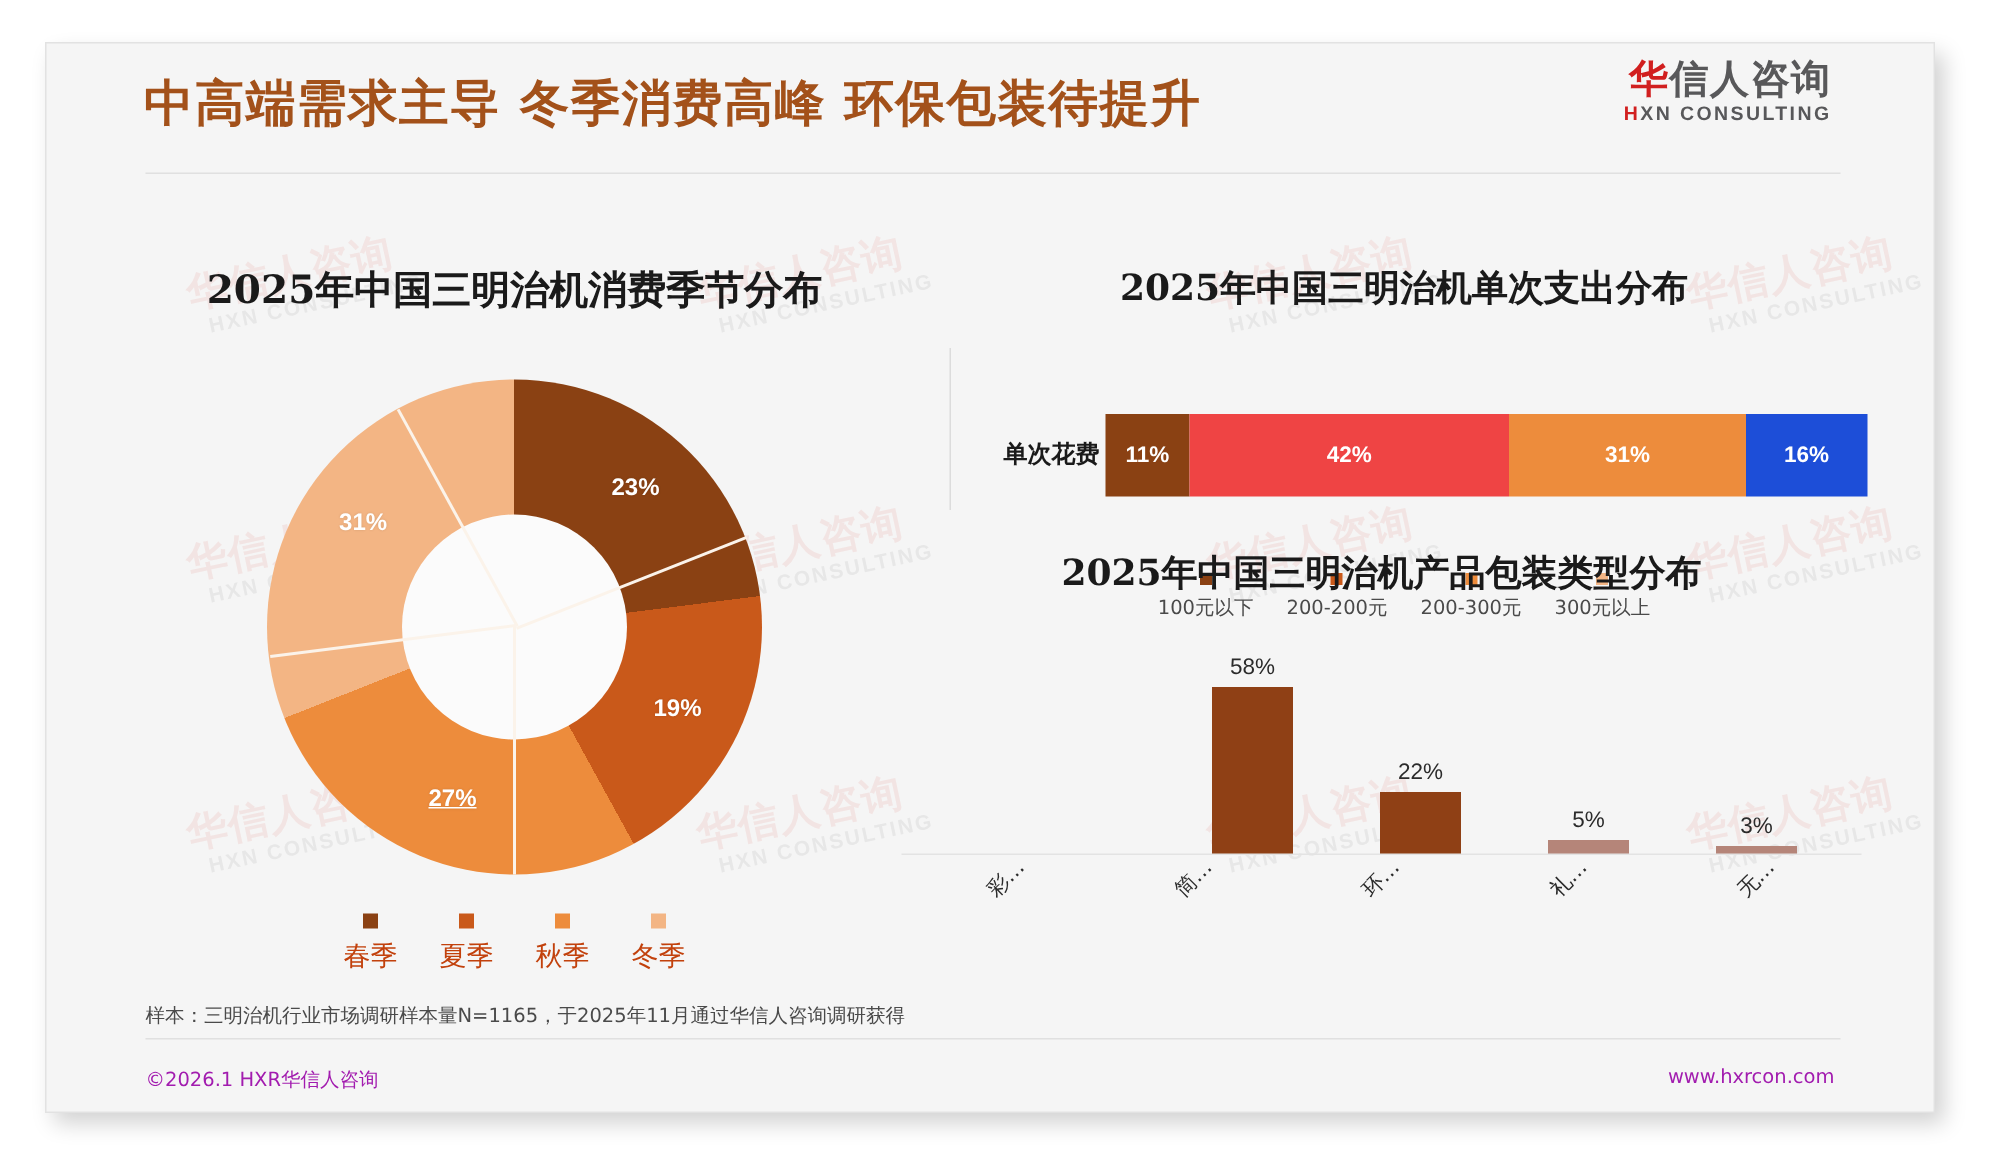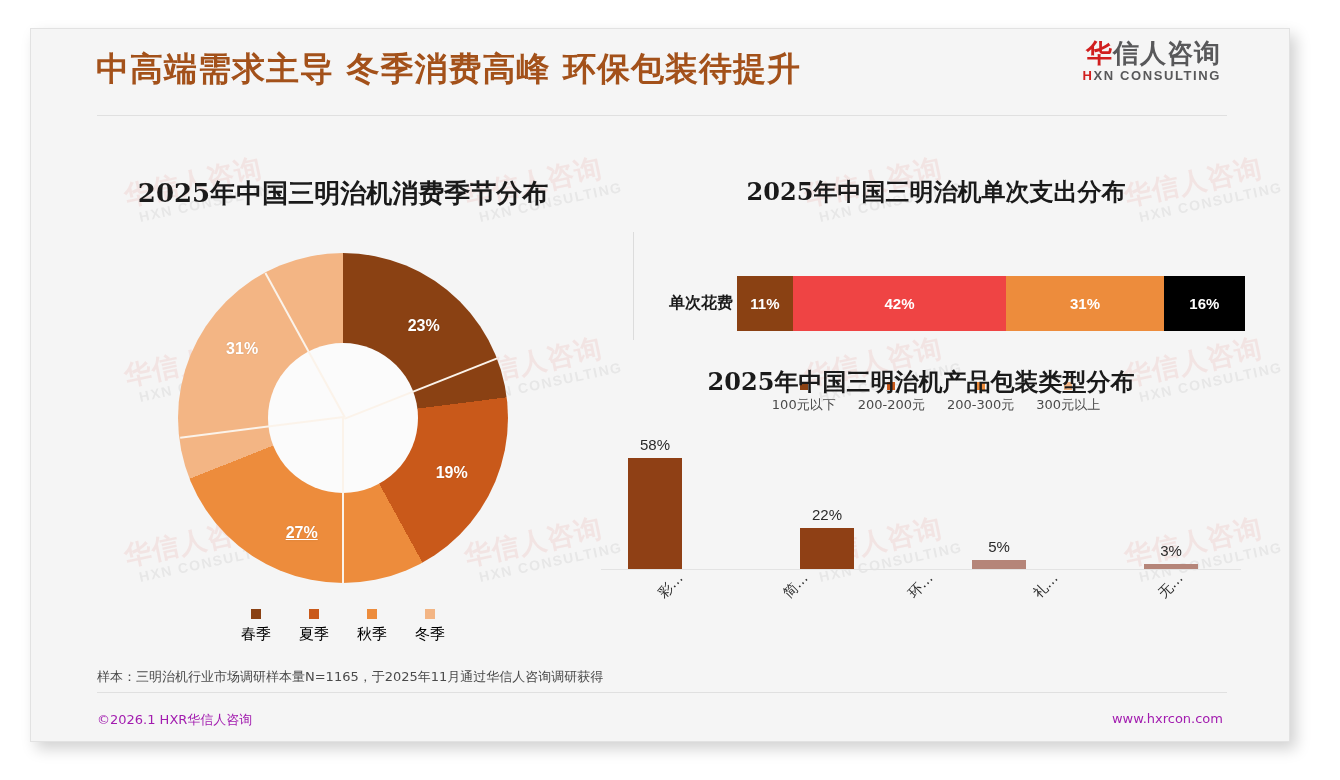--- a/index.html
+++ b/index.html
@@ -88,21 +88,21 @@
     transform:translate(-50%,-50%);
     text-shadow:0 0 2px rgba(0,0,0,.12);
   }
   .legend{
     display:flex;justify-content:center;gap:28px;margin-top:26px;
   }
   .legend-item{display:flex;align-items:center;gap:6px;flex-direction:column;}
   .legend-swatch{width:10px;height:10px;display:inline-block;}
   .legend-text{
     font-family:"DejaVu Sans","Liberation Sans",sans-serif;
-    font-size:15px;color:#000000;
+    font-size:18px;color:#c2410c;
   }
   
   .panel-tr{position:absolute;left:596px;top:55px;width:618px;}
   .panel-tr .chart-title{font-size:24px;}
   .stack-area{position:relative;margin-top:46px;height:110px;}
   .stack-axis{
     position:absolute;left:6px;top:-22px;width:1px;height:108px;background:#dcdcdc;
   }
   .stack-row{position:absolute;left:0;top:22px;display:flex;align-items:center;width:100%;}
   .stack-cat{
@@ -116,22 +116,22 @@
     font-family:"Liberation Sans",sans-serif;font-size:15px;font-weight:700;color:#fff;
   }
   .stack-legend{display:flex;justify-content:center;gap:22px;margin-top:18px;}
   .stack-legend .legend-text{font-size:13px;color:#4a4a4a;}
   .stack-legend .legend-swatch{width:8px;height:8px;}
 
   .panel-br{position:absolute;left:560px;top:245px;width:660px;}
   .panel-br .chart-title{font-size:24px;}
   .barchart{position:relative;height:175px;margin-top:32px;padding:0 10px;}
   .bars{
-    position:absolute;left:8px;right:24px;bottom:35px;height:140px;
-    display:flex;align-items:flex-end;justify-content:space-between;
+    position:absolute;left:24px;right:24px;bottom:35px;height:140px;
+    display:flex;align-items:flex-end;justify-content:flex-end;
   }
   .bar-col{width:112px;display:flex;flex-direction:column;align-items:center;justify-content:flex-end;height:100%;}
   .bar-val{
     font-family:"Liberation Sans",sans-serif;font-size:15px;color:#2b2b2b;margin-bottom:5px;
   }
   .bar-rect{width:54px;}
   .bar-baseline{position:absolute;left:10px;right:10px;bottom:35px;height:1px;background:#e3e3e3;}
   .bar-cats{
     position:absolute;left:24px;right:24px;bottom:0;height:34px;
     display:flex;justify-content:space-between;
@@ -267,21 +267,21 @@
     <div class="panel-tr">
       <div class="chart-title">2025年中国三明治机单次支出分布</div>
       <div class="stack-area">
         <div class="stack-axis"></div>
         <div class="stack-row">
           <div class="stack-cat">单次花费</div>
           <div class="stack-bar" id="stack-bar">
               <div class="stack-seg" style="flex: 11 1 0%; background: rgb(138, 65, 19);">11%</div>
               <div class="stack-seg" style="flex: 42 1 0%; background: #ef4444;">42%</div>
               <div class="stack-seg" style="flex: 31 1 0%; background: rgb(237, 140, 60);">31%</div>
-              <div class="stack-seg" style="flex: 16 1 0%; background: #000000;">16%</div>
+              <div class="stack-seg" style="flex: 16 1 0%; background: #1d4ed8;">16%</div>
             </div>
         </div>
       </div>
       <div class="legend stack-legend" id="legend-spend">
           <div class="legend-item">
             <span class="legend-swatch" style="background: rgb(138, 65, 19);"></span>
             <span class="legend-text">100元以下</span>
           </div>
           <div class="legend-item">
             <span class="legend-swatch" style="background: rgb(201, 89, 26);"></span>

